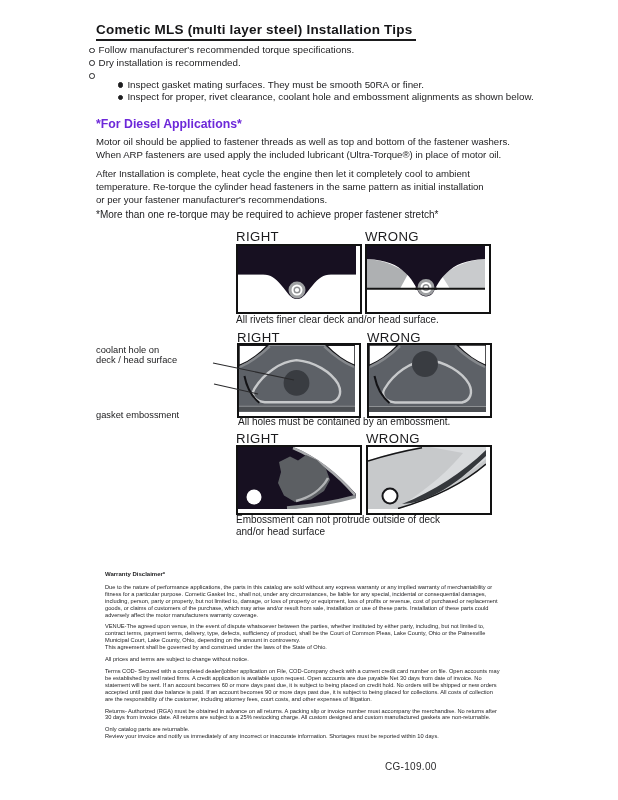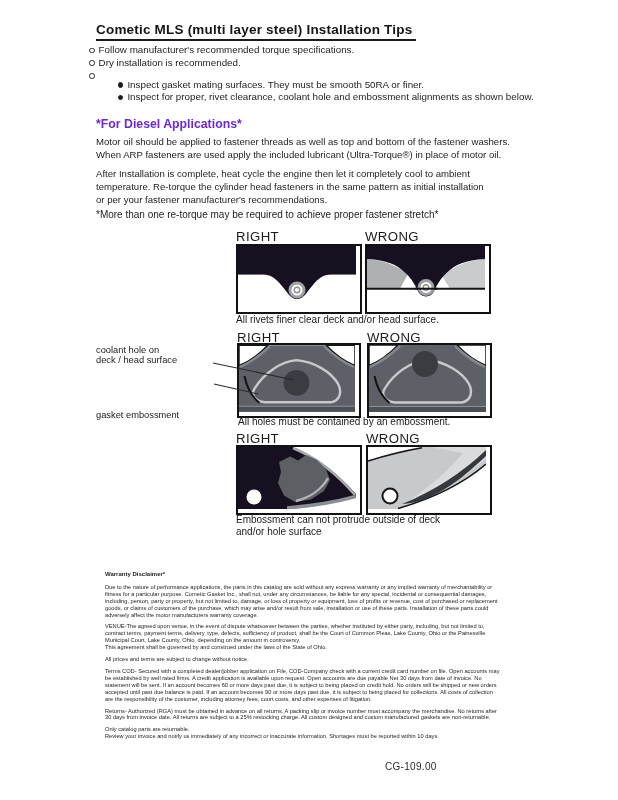--- a/index.html
+++ b/index.html
@@ -165,21 +165,21 @@
       <path d="M0,0 H52 C33,3.5 15,8.5 0,13.5 Z" fill="#ffffff"></path>
       <path d="M0,14 C18,8.5 36,4 54,0.8" fill="none" stroke="#161618" stroke-width="1.6"></path>
       <path d="M118,18 V62 H30 C65,52 95,37 118,18 Z" fill="#ffffff"></path>
       <path d="M30,61.5 C66,51 96,36 118,17" fill="none" stroke="#161618" stroke-width="1.6"></path>
       <path d="M118,3 C94,26 66,44 34,57 C48,56.5 62,51 76,42.5 C92,33 106,20 118,9 Z" fill="#35383c"></path>
       <circle cx="22" cy="49" r="7.5" fill="#ffffff" stroke="#17171a" stroke-width="2"></circle>
     </svg>
   </div>
   <div class="abs caption" style="left:236px;top:514px;width:240px;white-space:normal;">
     <div>Embossment can not protrude outside of deck</div>
-    <div>and/or hole surface</div>
+    <div>and/or head surface</div>
   </div>
 
   <div class="abs legal" style="left:105px;top:571px;">
     <div class="lh">Warranty Disclaimer*</div>
     <div class="lp">
         <div>Due to the nature of performance applications, the parts in this catalog are sold without any express warranty or any implied warranty of merchantability or</div>
         <div>fitness for a particular purpose.  Cometic Gasket Inc., shall not, under any circumstances, be liable for any special, incidental or consequential damages,</div>
         <div>including, person, party or property, but not limited to, damage, or loss of property or equipment, loss of profits or revenue, cost of purchased or replacement</div>
         <div>goods, or claims of customers of the purchase, which may arise and/or result from sale, installation or use of these parts.  Installation of these parts could</div>
         <div>adversely affect the motor manufacturers warranty coverage.</div>

